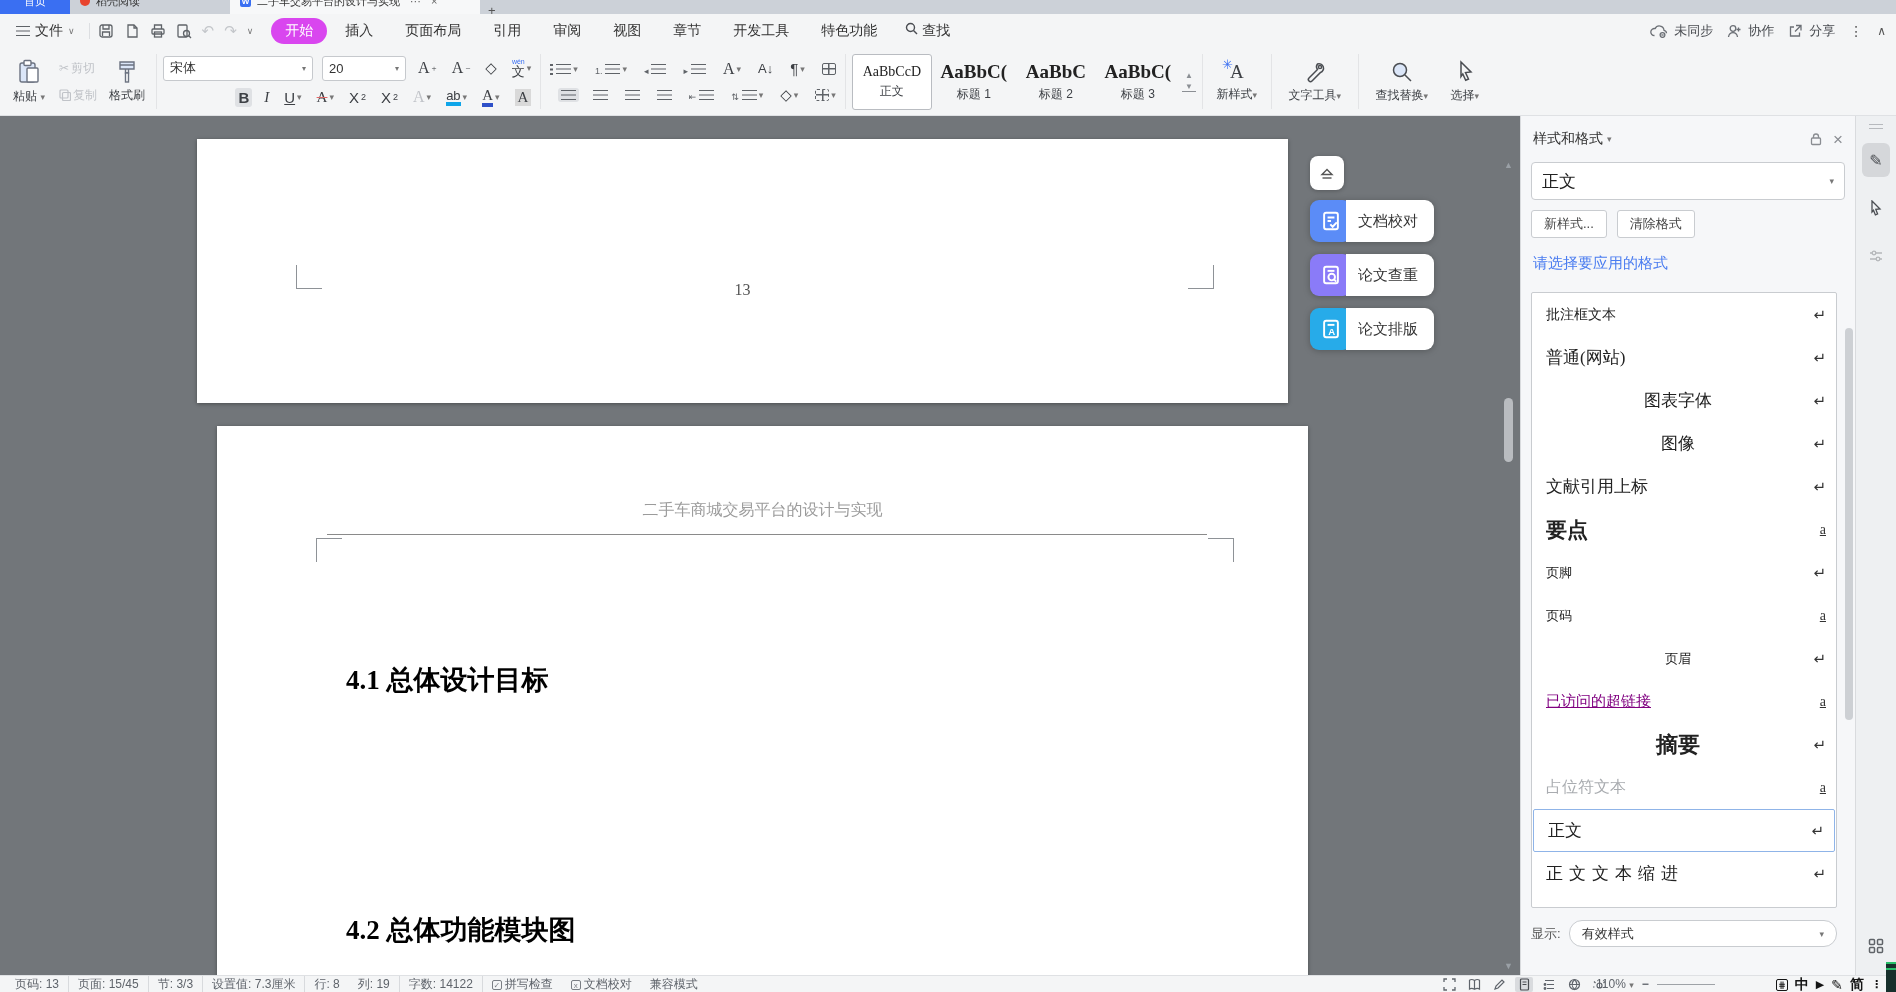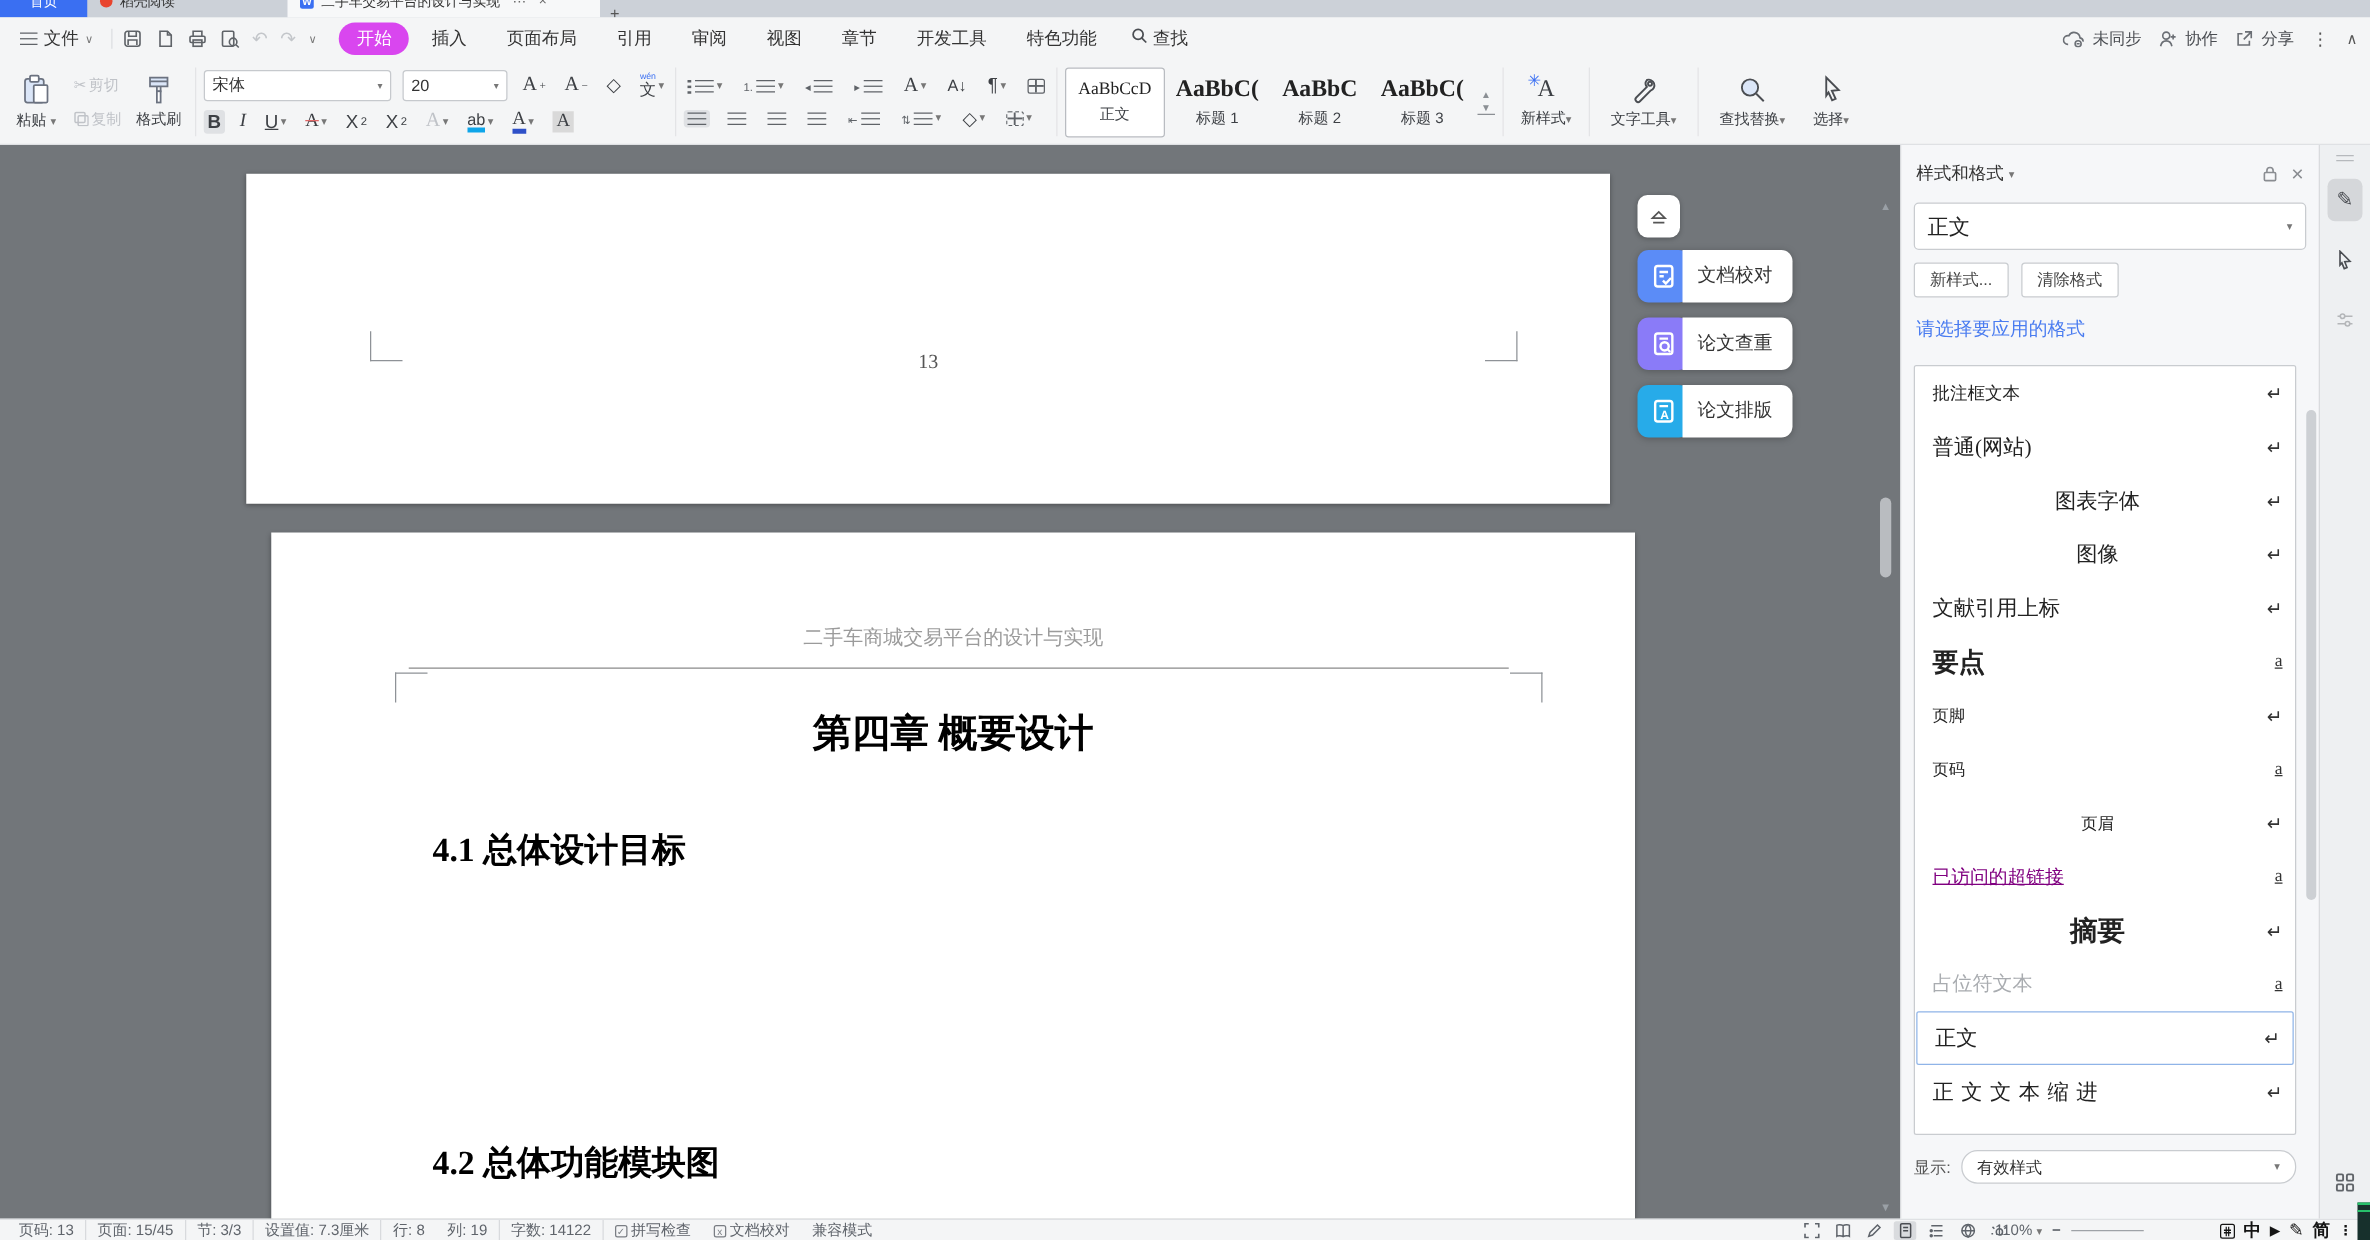--- a/index.html
+++ b/index.html
@@ -37,21 +37,21 @@
   .vdots { font-size:14px; color:#555; letter-spacing:0; }
   .collapse-rb { font-size:12px; color:#555; }
 
   
   .toolbar { position:absolute; left:0; top:48px; width:100%; height:68px; background:#f4f5f6; border-bottom:1px solid #dfe1e4; display:flex; align-items:stretch; padding:4px 6px; }
   .tsep { width:1px; background:#e3e4e6; margin:2px 6px; flex:0 0 auto; }
   .bigbtn { width:46px; display:flex; flex-direction:column; align-items:center; justify-content:center; gap:3px; font-size:12px; color:#3d4045; }
   .cutcopy { display:flex; flex-direction:column; justify-content:center; gap:8px; font-size:12px; color:#b9bcc1; padding:0 4px; }
   .cc-row { display:flex; align-items:center; gap:4px; }
   .grp { display:flex; flex-direction:column; justify-content:center; gap:6px; }
-  .row { display:flex; align-items:center; gap:9px; }
+  .row { display:flex; align-items:center; gap:9px;justify-content:flex-end; }
   .combo { height:25px; background:#fff; border:1px solid #c6c9cd; border-radius:3px; display:flex; align-items:center; justify-content:space-between; padding:0 6px; font-size:13px; color:#333; }
   .combo .chev { font-size:8px; }
   .w150 { width:150px; } .w84 { width:84px; }
   .tbtn { display:flex; align-items:center; gap:2px; color:#3d4045; font-size:15px; padding:1px 3px; border-radius:3px; }
   .tbtn.on { background:#dfe1e4; }
   .tbtn.dis { color:#c0c3c8; }
   .sup { font-size:9px; vertical-align:super; }
   .fA { font-family:"Liberation Serif","DejaVu Serif",serif; font-size:16px; }
   .pinyin { display:inline-flex; flex-direction:column; align-items:center; line-height:1; font-size:13px; }
   .pinyin small { font-size:7px; color:#3a6ff2; }
@@ -494,21 +494,20 @@
         <div class="crn bl"></div>
         <div class="crn br"></div>
         <div class="pgnum">13</div>
       </div>
 
       <div class="page page2 doc-serif">
         <div class="hdr-text">二手车商城交易平台的设计与实现</div>
         <div class="hdr-line"></div>
         <div class="crn tl"></div>
         <div class="crn tr"></div>
-        <div class="chapter">第四章 概要设计</div>
         <div class="h2a">4.1 总体设计目标</div>
         <div class="h2b">4.2 总体功能模块图</div>
       </div>
 
       <div class="assistant">
         <div class="collapse-btn">
           <svg width="14" height="13" viewBox="0 0 14 13" fill="none" stroke="#555" stroke-width="1.4">
               <path d="M2 7.5L7 2.5l5 5z"></path>
               <path d="M2.5 11h9"></path>
             </svg>

